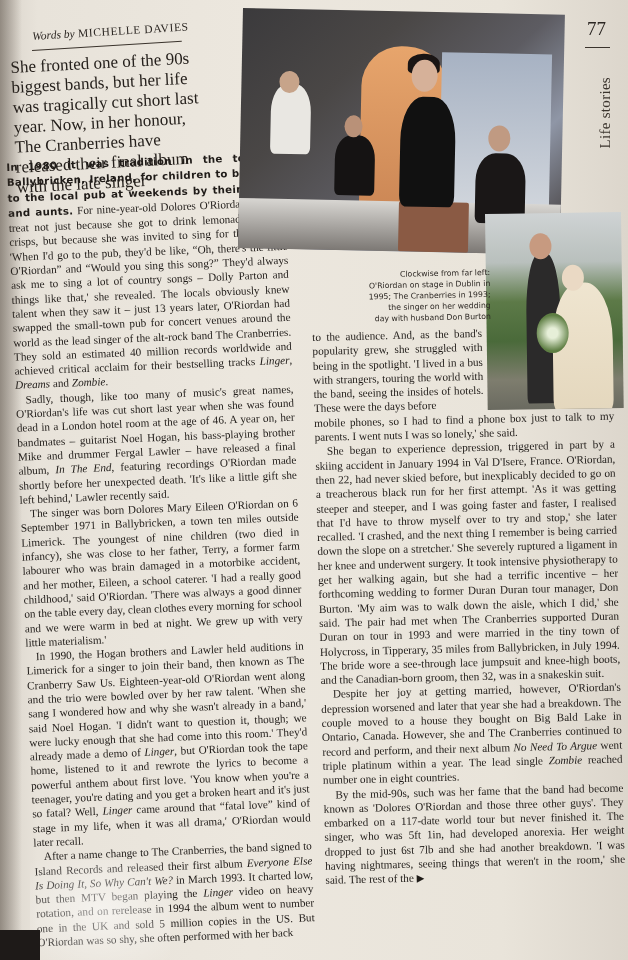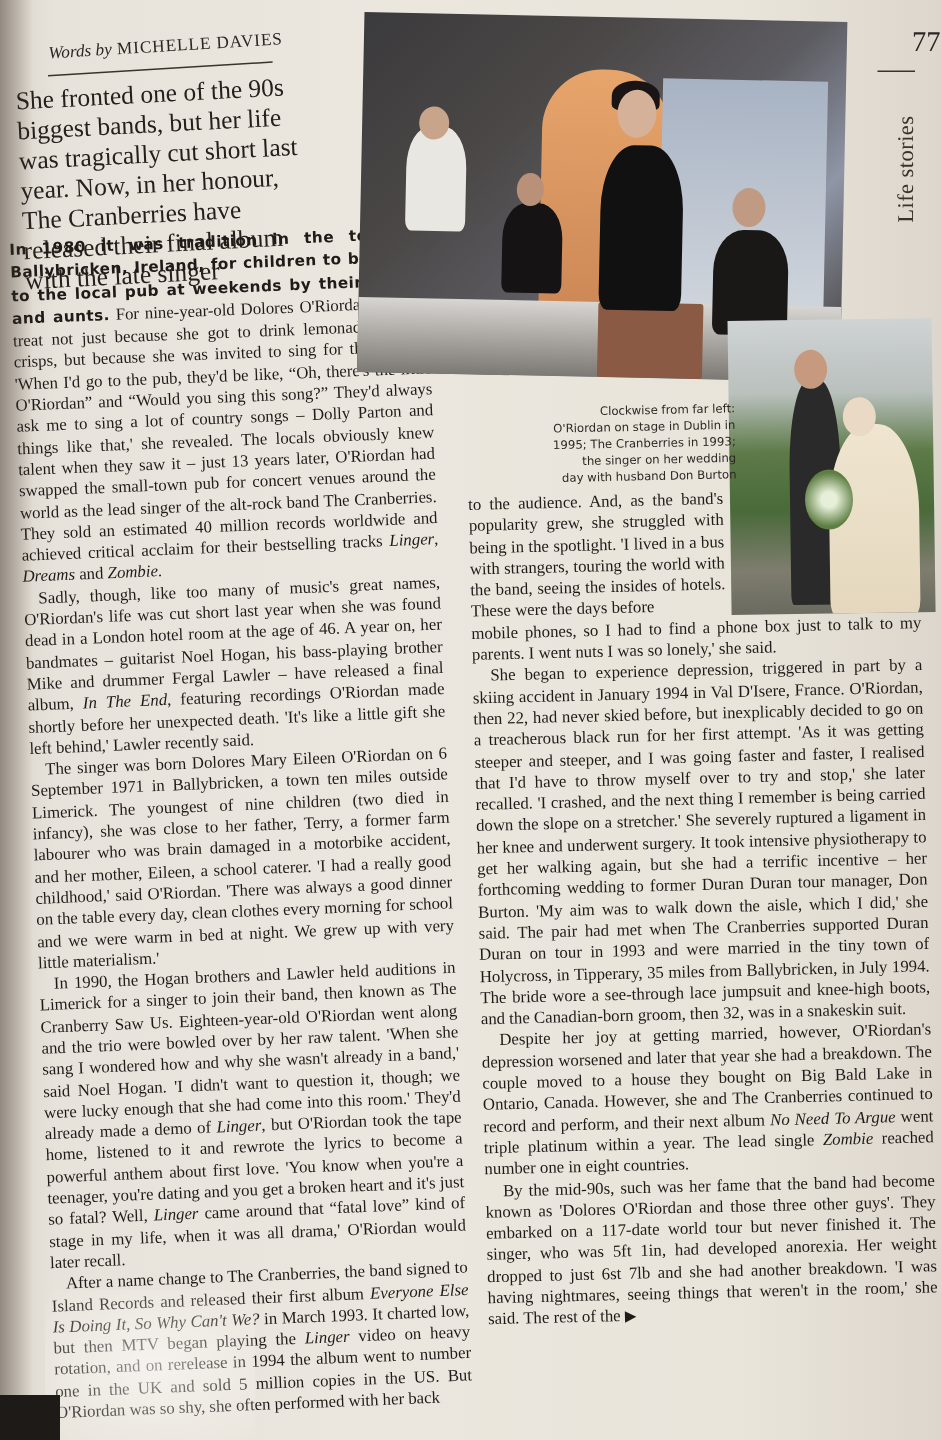--- a/index.html
+++ b/index.html
@@ -107,21 +107,21 @@
     background: linear-gradient(180deg, #cfd3d4 0%, #b9c0bd 25%, #5d7a48 45%, #4a6a3a 65%, #7e7d6e 85%, #6a6a60 100%);
     transform: rotate(-0.8deg); transform-origin: left top;
     overflow: hidden;
   }
   .groom { position: absolute; left: 40px; top: 40px; width: 34px; height: 150px; background: #2b2a2a; border-radius: 40% 40% 5% 5%; }
   .groom-head { position: absolute; left: 44px; top: 20px; width: 22px; height: 26px; background: #c79a80; border-radius: 50%; }
   .bride { position: absolute; left: 66px; top: 70px; width: 60px; height: 130px; background: linear-gradient(180deg,#efe5d0,#e4d7bd); border-radius: 45% 45% 10% 10%; }
   .bride-head { position: absolute; left: 76px; top: 52px; width: 22px; height: 26px; background: #ead9c4; border-radius: 50%; }
   .bouquet { position: absolute; left: 50px; top: 100px; width: 32px; height: 40px; background: radial-gradient(circle, #e6efd8 20%, #5e7e43 70%); border-radius: 50%; }
   .folio {
-    position: absolute; left: 608px; top: 18px; font-size: 19px; color: #2b2622;
+    position: absolute; left: 587px; top: 18px; font-size: 19px; color: #2b2622;
   }
   .folio-rule {
     position: absolute; left: 585px; top: 47px; width: 25px; height: 1px; background: #3a332c;
   }
   .section-label {
     position: absolute; left: 575px; top: 110px; width: 60px;
     font-size: 15px; color: #3a332c; letter-spacing: 0.3px;
     transform: rotate(-90deg); transform-origin: center center;
     white-space: nowrap;
   }

